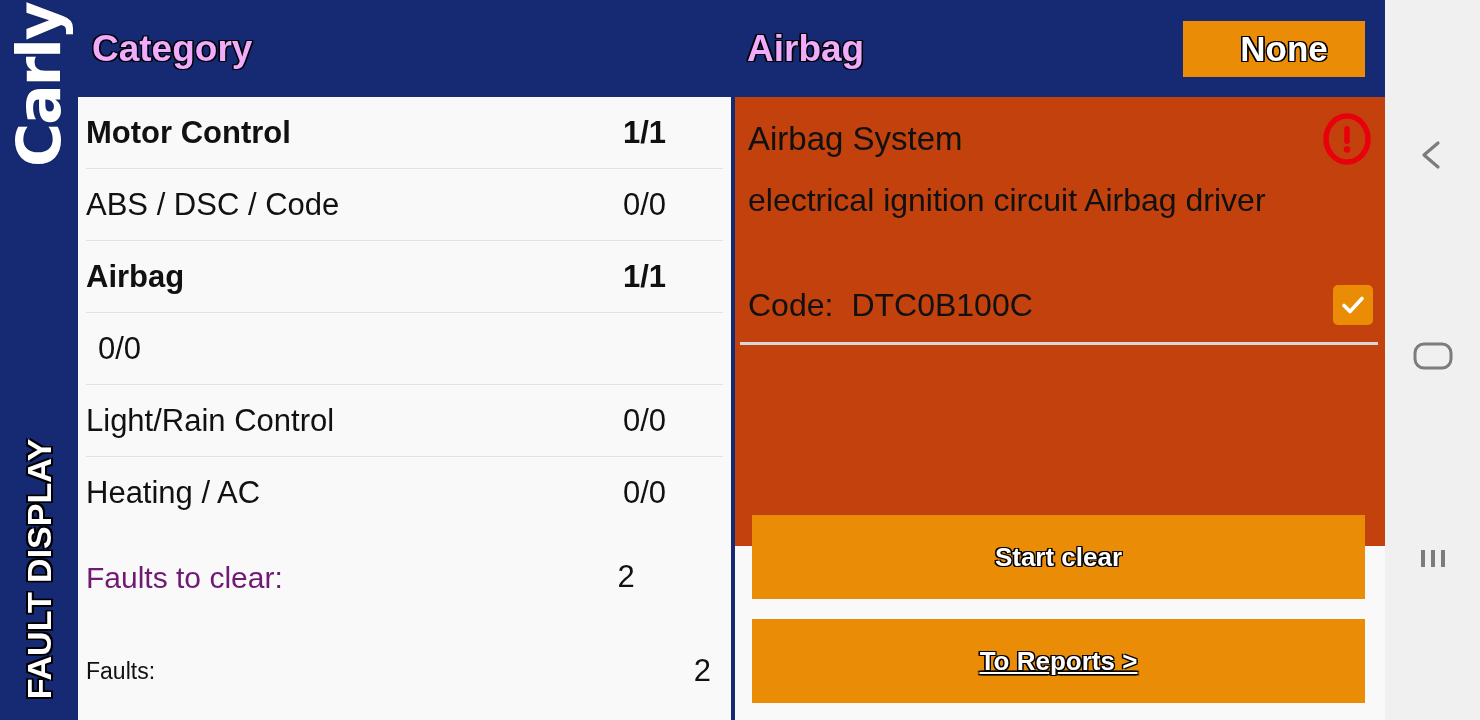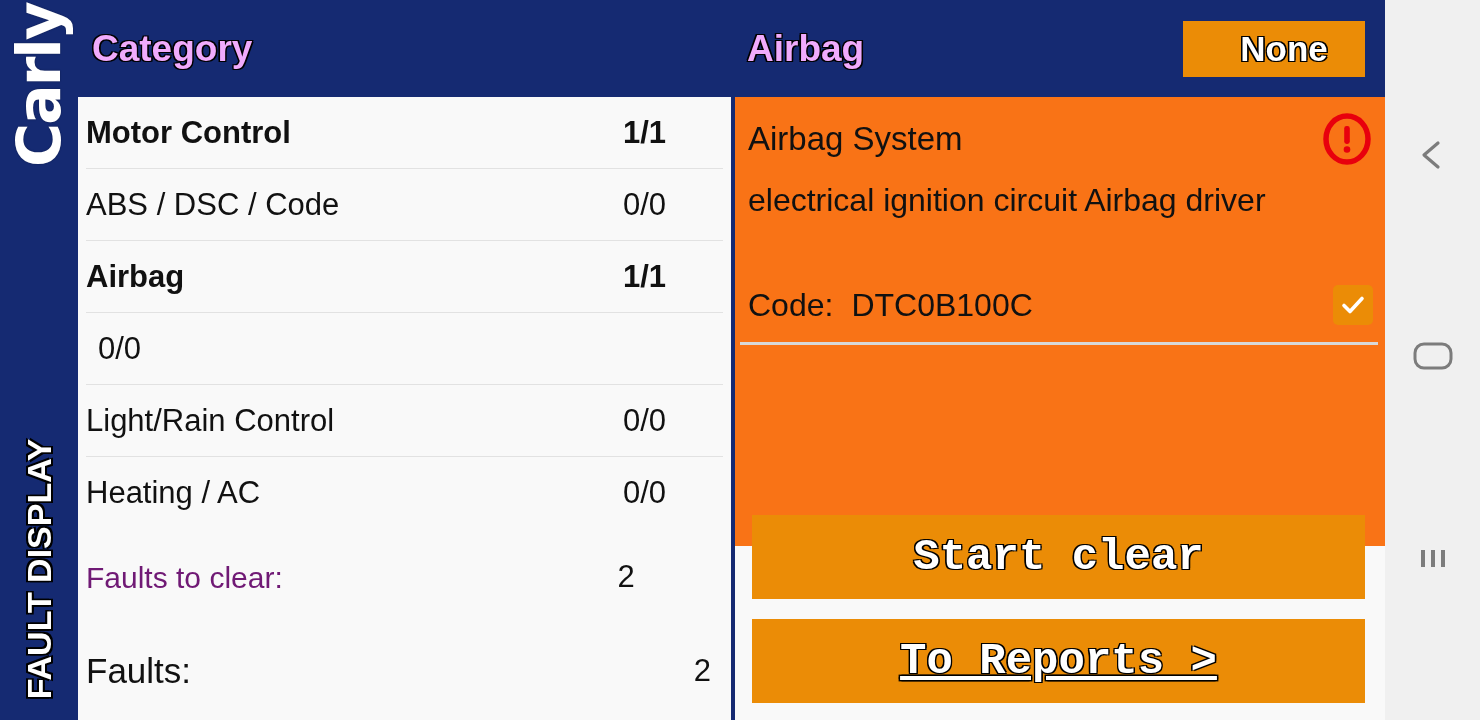--- a/index.html
+++ b/index.html
@@ -182,36 +182,36 @@
     margin-left: 180px;
   }
   #summary-faults {
     position: absolute;
     left: 8px; top: 128px;
     width: 637px; height: 50px;
     display: flex;
     align-items: center;
   }
   #summary-faults .s-label {
-    font-size: 35px;
+    font-size: 23px;
     color: #111111;
     flex: 1;
   }
   #summary-faults .s-value {
     font-size: 31px;
     color: #111111;
     padding-right: 12px;
   }
 
   
   #detail-panel {
     position: absolute;
     left: 735px; top: 97px;
     width: 650px; height: 449px;
-    background: #f97316;
+    background: #c2410c;
     padding-left: 17px;
   }
   #fault-title-row {
     position: absolute;
     left: 13px; top: 18px;
     width: 625px; height: 48px;
     display: flex;
     align-items: center;
   }
   #fault-title {
@@ -277,27 +277,26 @@
     height: 84px;
     background: #eb8c06;
     display: flex;
     align-items: center;
     justify-content: center;
     cursor: pointer;
   }
   #start-clear-button { top: 418px; }
   #to-reports-button  { top: 522px; }
   .action-button span {
-    font-size: 44px;
+    font-size: 26px;
     font-weight: bold;
     color: #ffffff;
     text-shadow:
       -1.4px -1.4px 0 #000, 1.4px -1.4px 0 #000,
       -1.4px  1.4px 0 #000, 1.4px  1.4px 0 #000;
-    font-family: Liberation Mono, monospace;
   }
   #to-reports-button span { text-decoration: underline; }
 
   
   #navbar {
     position: absolute;
     left: 1385px; top: 0;
     width: 95px; height: 720px;
     background: #f0f0f0;
   }

